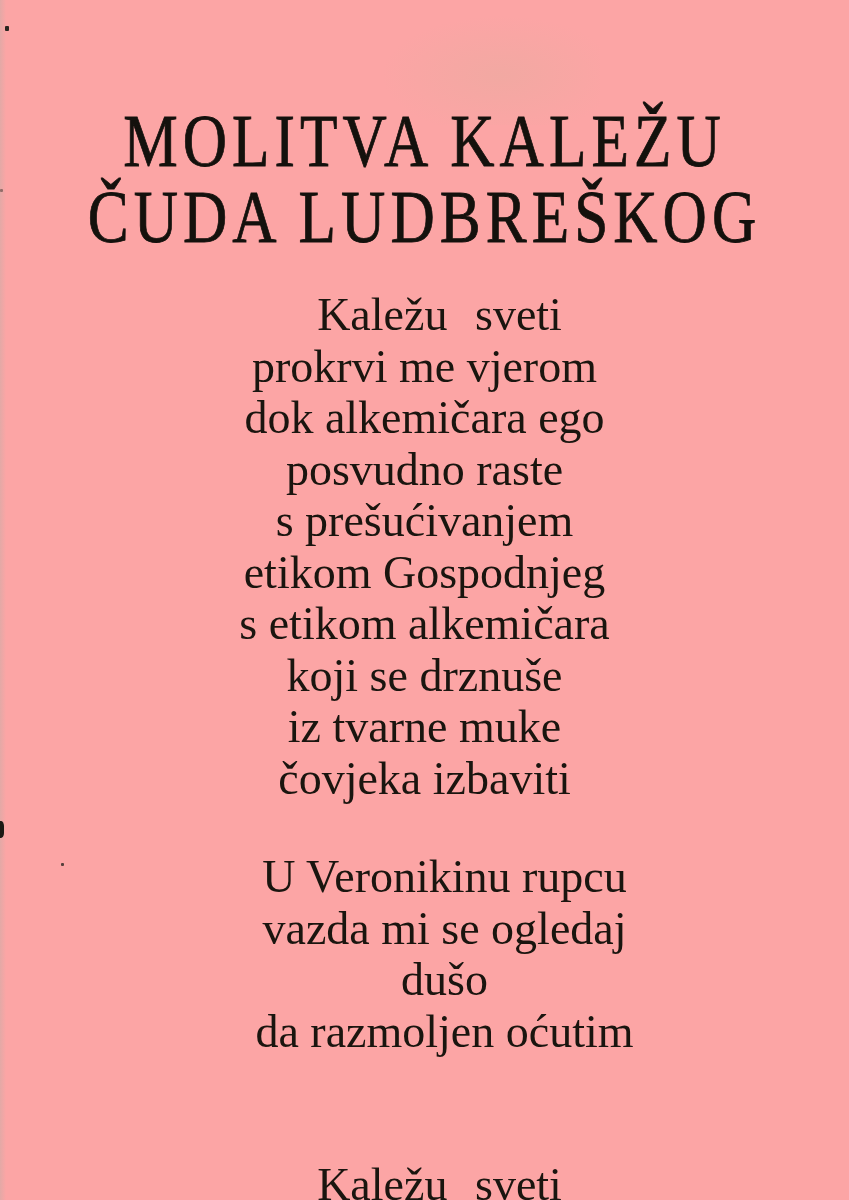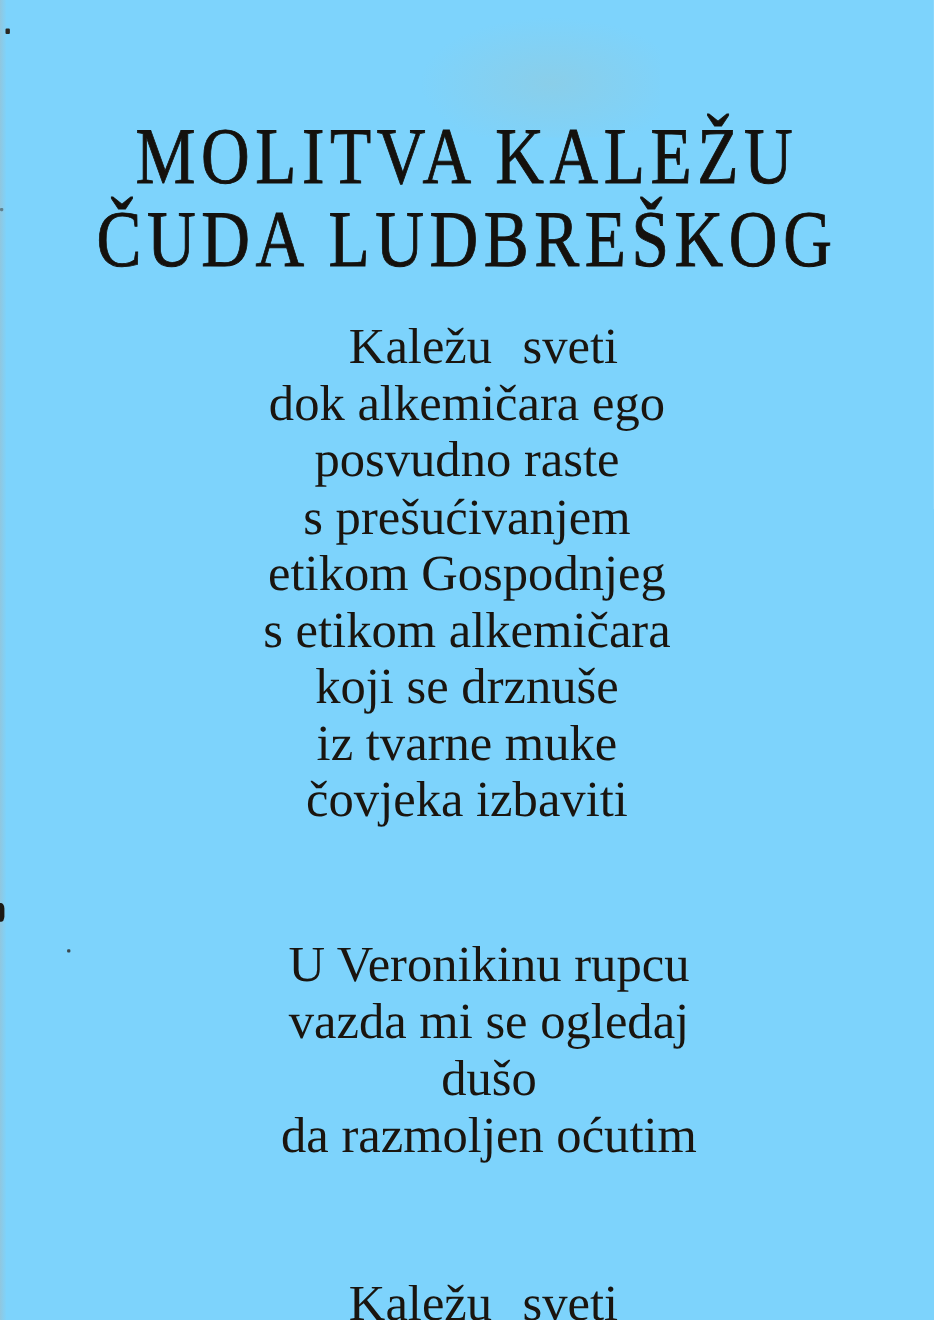--- a/index.html
+++ b/index.html
@@ -4,21 +4,21 @@
 <style>
   html, body {
     margin: 0;
     padding: 0;
     background: #ffffff;
   }
   .page {
     position: relative;
     width: 849px;
     height: 1200px;
-    background: #7dd3fc;
+    background: #fca5a5;
     overflow: hidden;
     font-family: "Liberation Serif", serif;
     color: #1a150f;
   }
   
   .edge-shadow {
     position: absolute;
     left: 0; top: 0;
     width: 6px; height: 1200px;
     background: linear-gradient(to right, rgba(180,176,168,0.35), rgba(180,176,168,0.0));
@@ -92,20 +92,21 @@
   <div class="blot"></div>
   <div class="speck speck-c"></div>
 
   <h1 class="title">
     <span class="title-line">MOLITVA KALEŽU</span>
     <span class="title-line">ČUDA LUDBREŠKOG</span>
   </h1>
 
   <div class="stanza stanza-1">
     <p class="verse verse-wide">Kaležu sveti</p>
+    <p class="verse">prokrvi me vjerom</p>
     <p class="verse">dok alkemičara ego</p>
     <p class="verse">posvudno raste</p>
     <p class="verse">s prešućivanjem</p>
     <p class="verse">etikom Gospodnjeg</p>
     <p class="verse">s etikom alkemičara</p>
     <p class="verse">koji se drznuše</p>
     <p class="verse">iz tvarne muke</p>
     <p class="verse">čovjeka izbaviti</p>
   </div>
 

